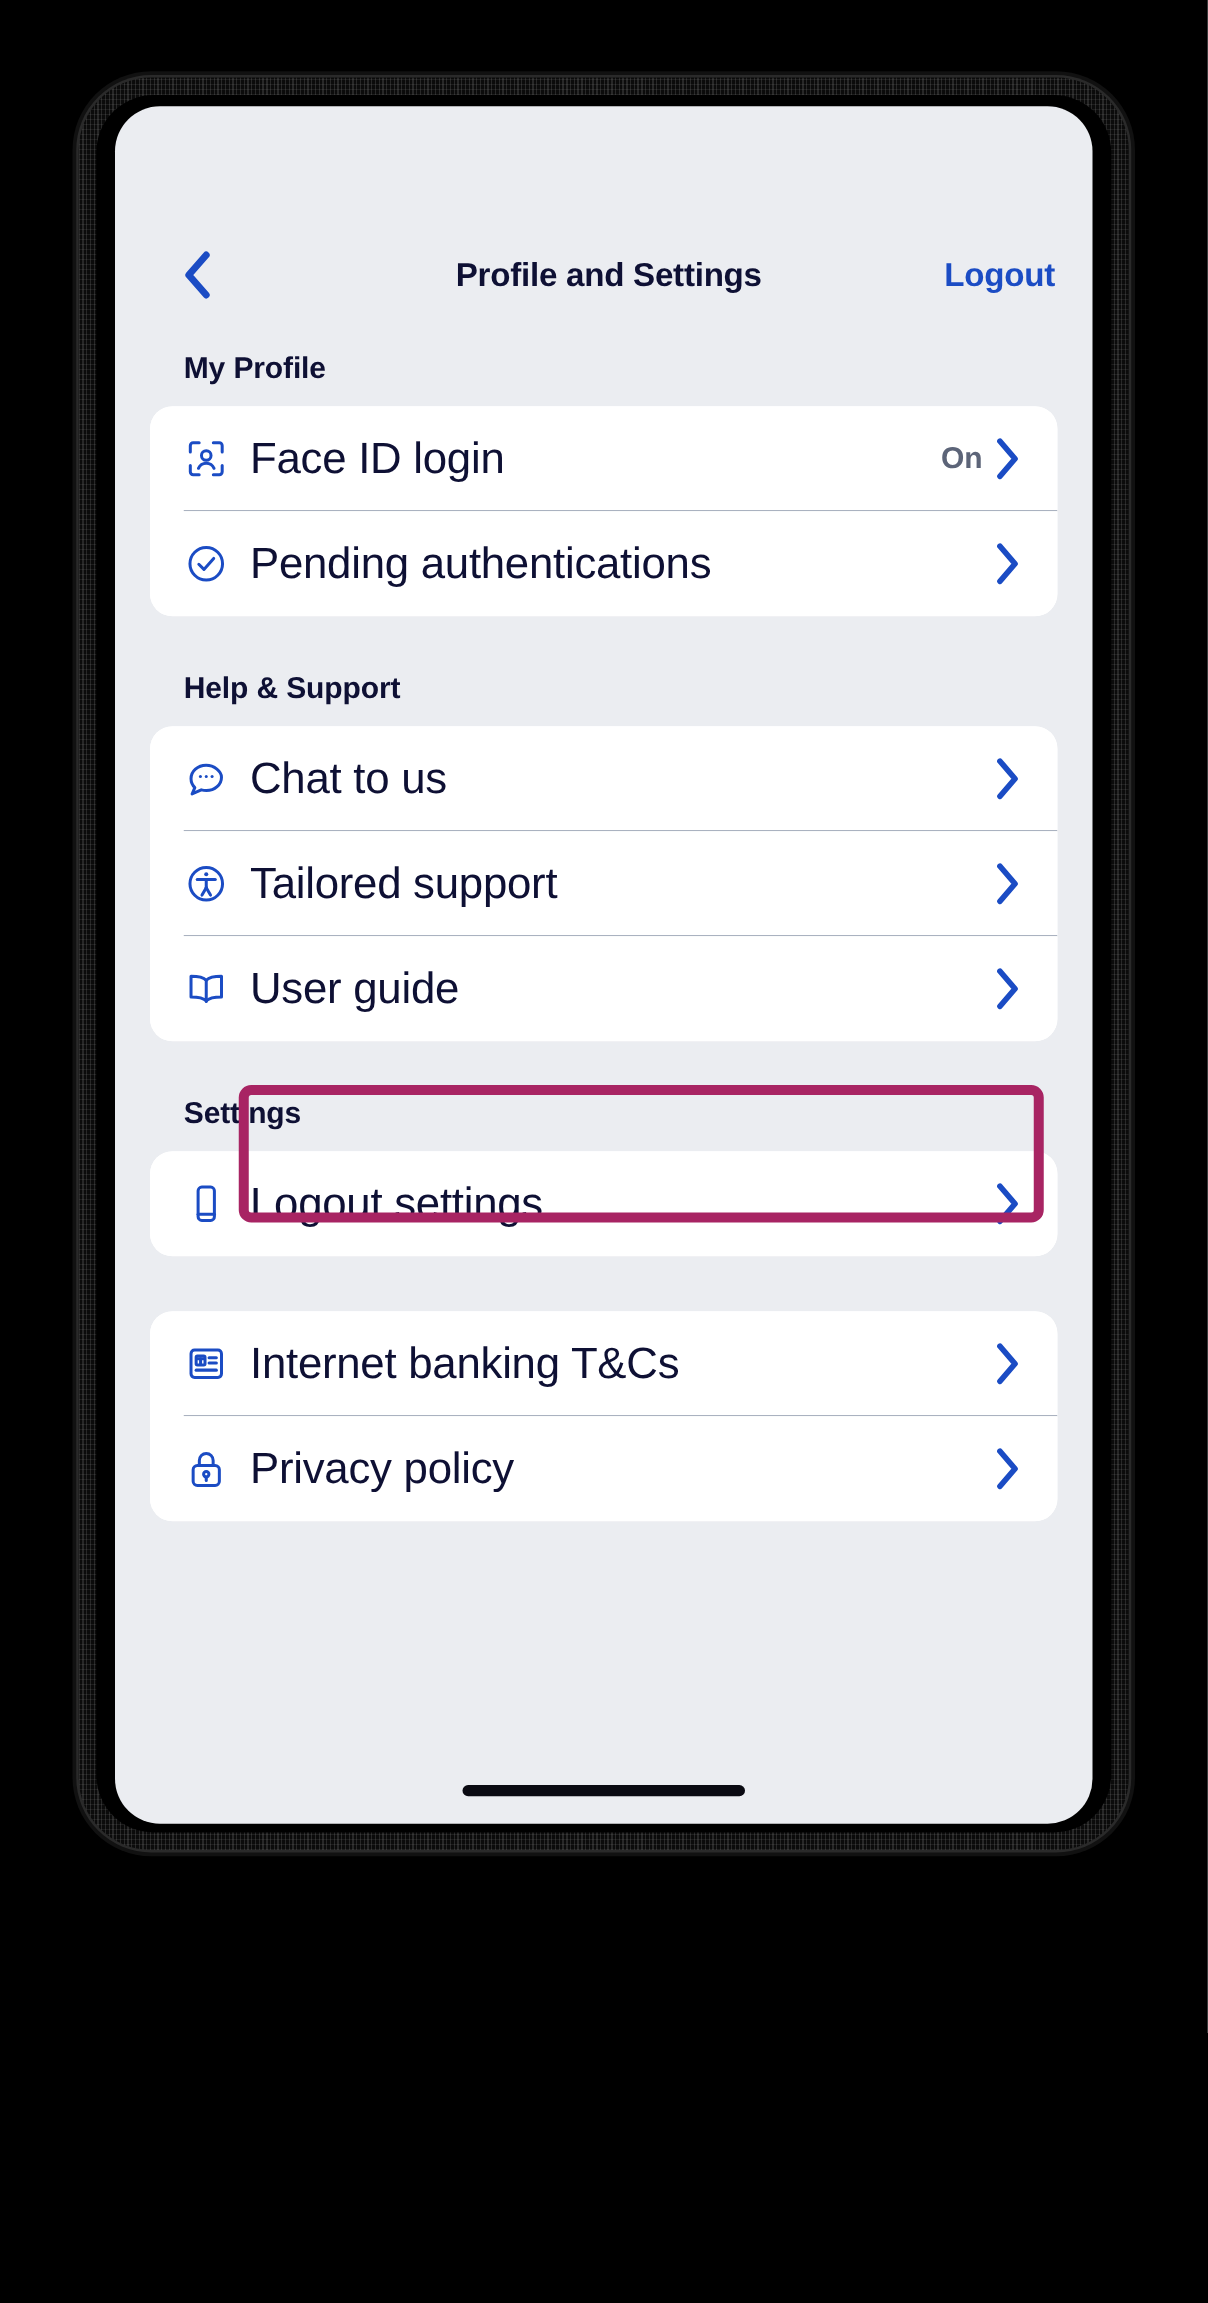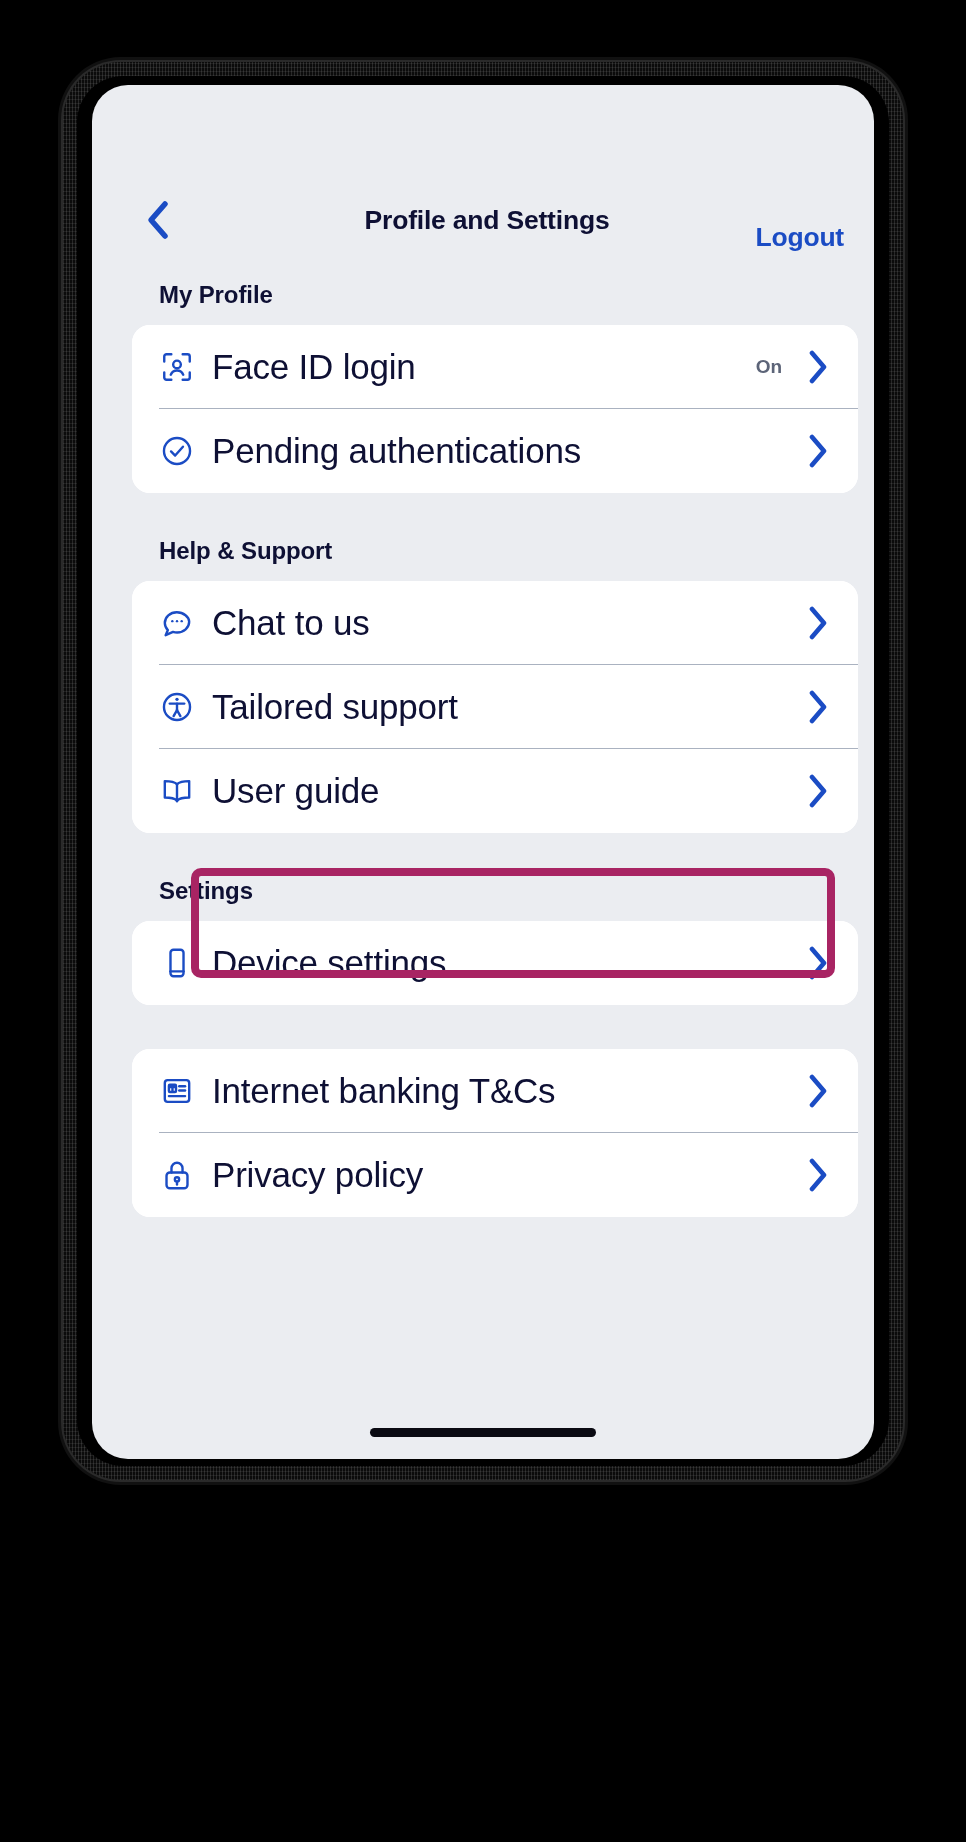--- a/index.html
+++ b/index.html
@@ -96,27 +96,26 @@
     position: absolute;
     right: 34px;
     top: 50%;
     transform: translateY(-50%);
     font-size: 26.5px;
     font-weight: bold;
     color: #1B4CC4;
     letter-spacing: -0.2px;
     cursor: pointer;
     white-space: nowrap;
-    margin-top: 17px;
   }
 
   
   #content {
     position: absolute;
-    left: 12px;
+    left: 0;
     top: 196px;
     width: 782px;
   }
   .section {
     margin-bottom: 0;
   }
   .section-heading {
     font-size: 24px;
     font-weight: bold;
     color: #0E1034;
@@ -159,24 +158,24 @@
   }
   .row-label {
     margin-left: 17px;
     font-size: 35px;
     color: #0E1034;
     letter-spacing: -0.2px;
     white-space: nowrap;
   }
   .row-spacer { flex: 1 1 auto; }
   .row-value {
-    font-size: 19px;
+    font-size: 24px;
     font-weight: bold;
     color: #5C6478;
-    margin-right: 24px;
+    margin-right: 8px;
     letter-spacing: -0.1px;
   }
   .row-chevron {
     width: 24px;
     height: 30px;
     display: flex;
     align-items: center;
     justify-content: center;
     color: #1B4CC4;
     margin-right: 4px;
@@ -333,21 +332,21 @@
         <div class="section">
           <div class="section-heading">Settings</div>
           <div class="card">
             <div class="row">
               <span class="row-icon">
                 <svg width="34" height="34" viewBox="0 0 24 24" fill="none" stroke="#1B4CC4" stroke-width="1.7" stroke-linecap="round" stroke-linejoin="round">
                   <rect x="7.4" y="2.6" width="9.2" height="18.8" rx="2.1"></rect>
                   <path d="M7.4 17.9h9.2"></path>
                 </svg>
               </span>
-              <span class="row-label">Device settings</span>
+              <span class="row-label">Logout settings</span>
               <span class="row-spacer"></span>
               <span class="row-chevron">
                 <svg width="22" height="34" viewBox="0 0 22 34" fill="none" stroke="#1B4CC4" stroke-width="4.6" stroke-linecap="round" stroke-linejoin="round">
                   <path d="M5 3 L17 17 L5 31"></path>
                 </svg>
               </span>
             </div>
           </div>
         </div>
         <div class="section-spacer"></div>

